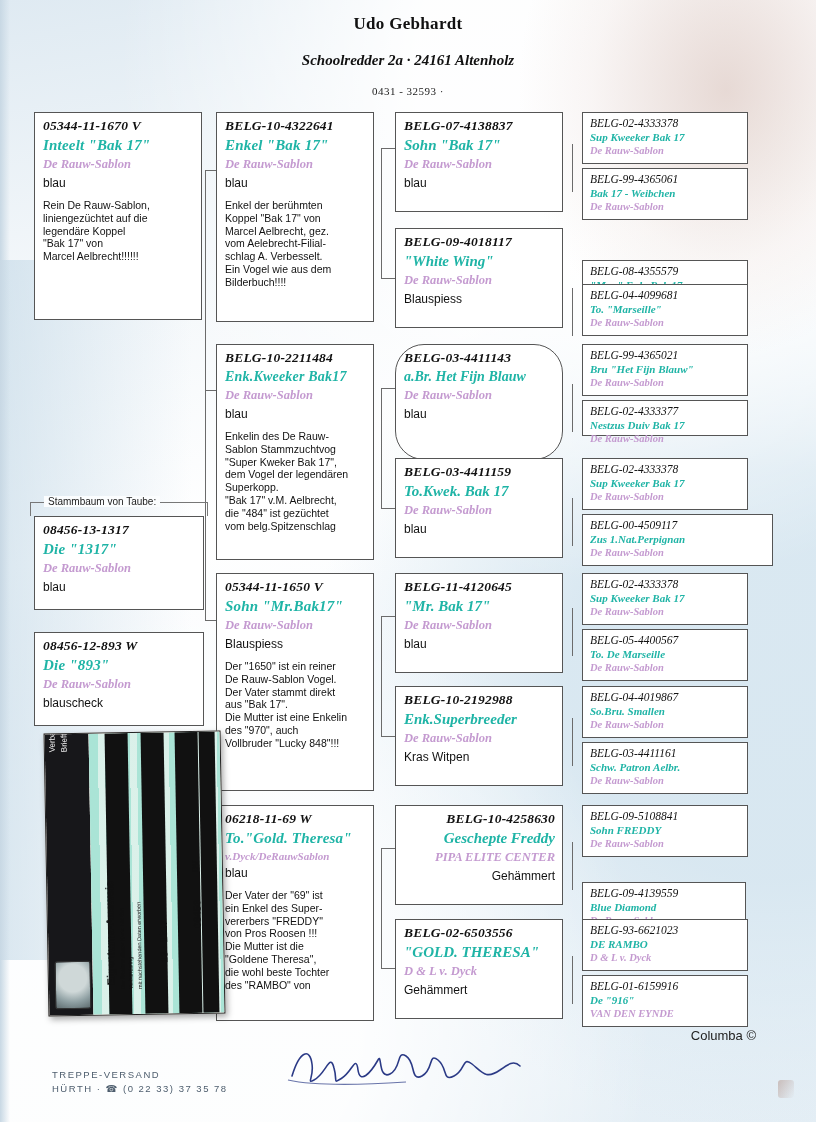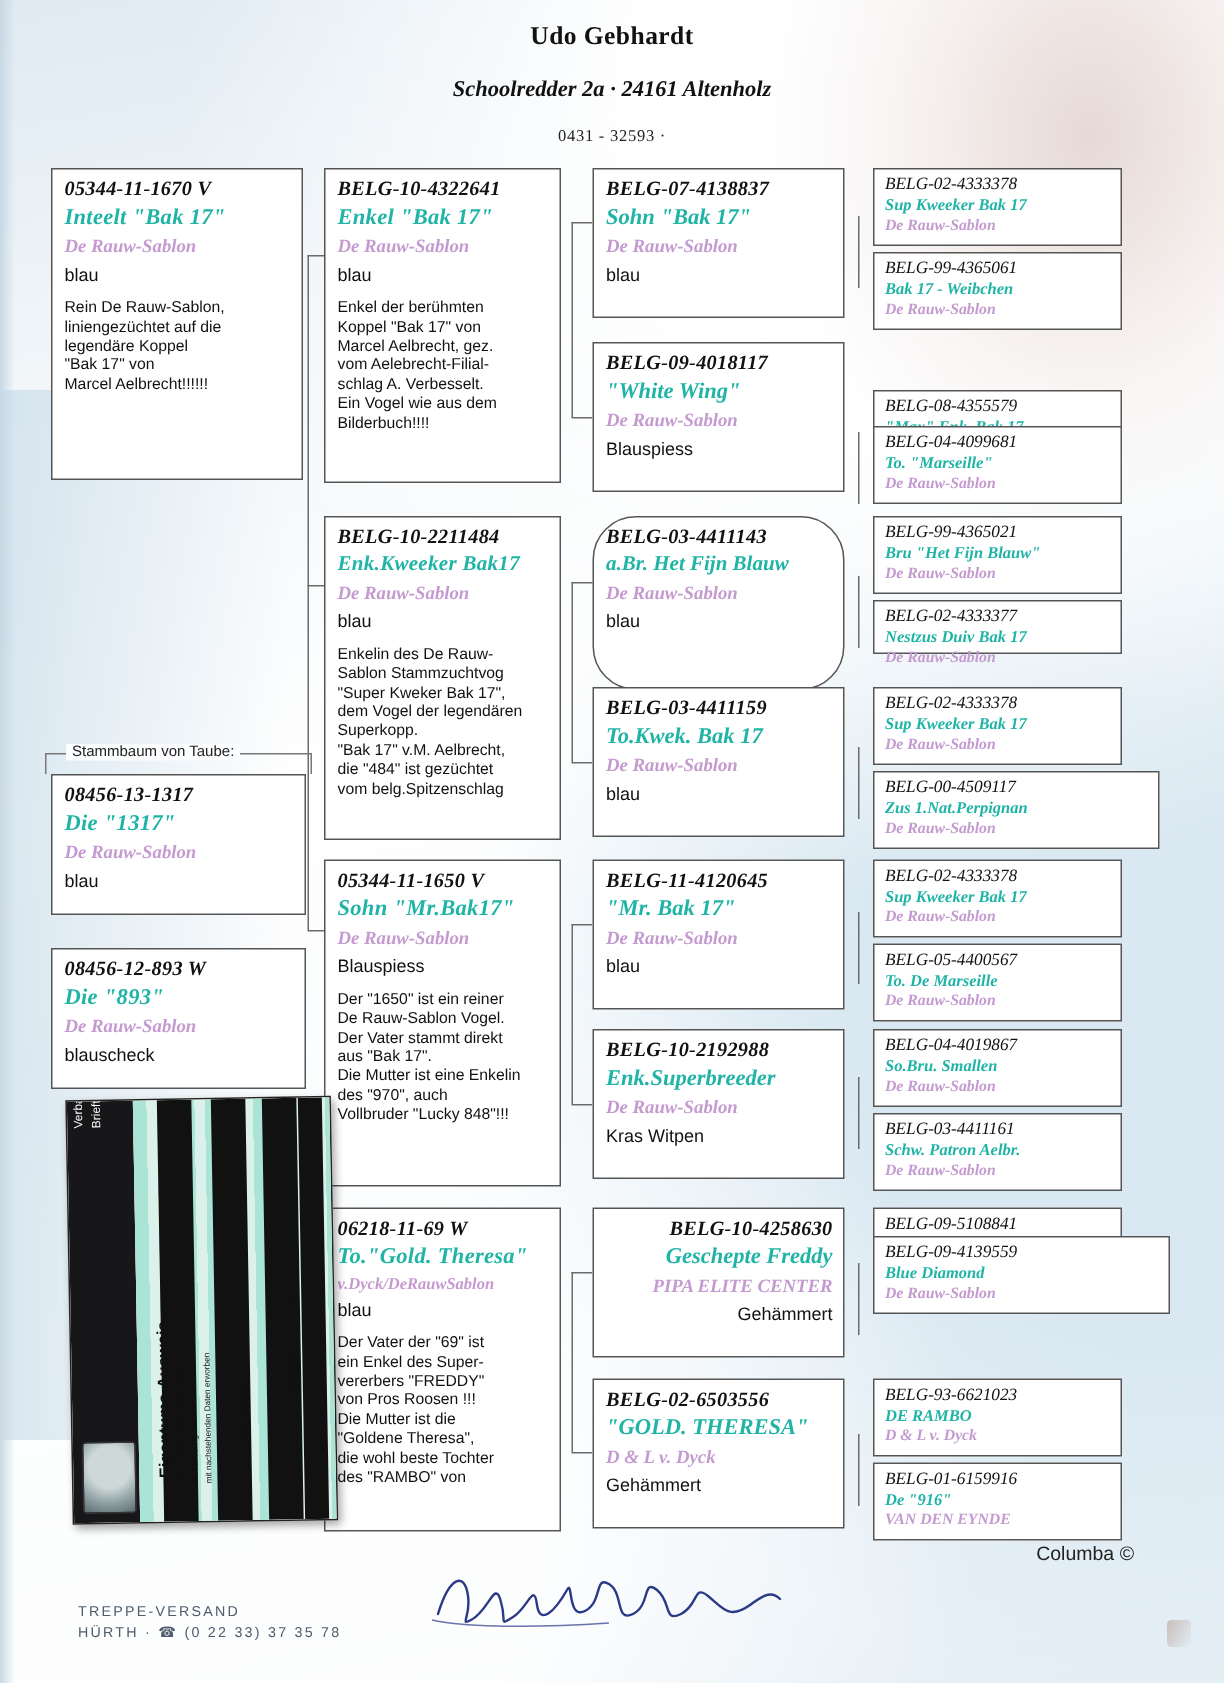--- a/index.html
+++ b/index.html
@@ -370,21 +370,21 @@
 <div class="sbox" style="left:582px;top:742px;width:166px;height:52px;">
   <div class="sring">BELG-03-4411161</div>
   <div class="snick">Schw. Patron Aelbr.</div>
   <div class="sstrain">De Rauw-Sablon</div>
 </div>
 <div class="sbox" style="left:582px;top:805px;width:166px;height:52px;">
   <div class="sring">BELG-09-5108841</div>
   <div class="snick">Sohn FREDDY</div>
   <div class="sstrain">De Rauw-Sablon</div>
 </div>
-<div class="sbox" style="left:582px;top:824px;width:198px;height:52px;">
+<div class="sbox" style="left:582px;top:882px;width:164px;height:52px;">
   <div class="sring">BELG-09-4139559</div>
   <div class="snick">Blue Diamond</div>
   <div class="sstrain">De Rauw-Sablon</div>
 </div>
 <div class="sbox" style="left:582px;top:919px;width:166px;height:52px;">
   <div class="sring">BELG-93-6621023</div>
   <div class="snick">DE RAMBO</div>
   <div class="sstrain">D &amp; L v. Dyck</div>
 </div>
 <div class="sbox" style="left:582px;top:975px;width:166px;height:52px;">

